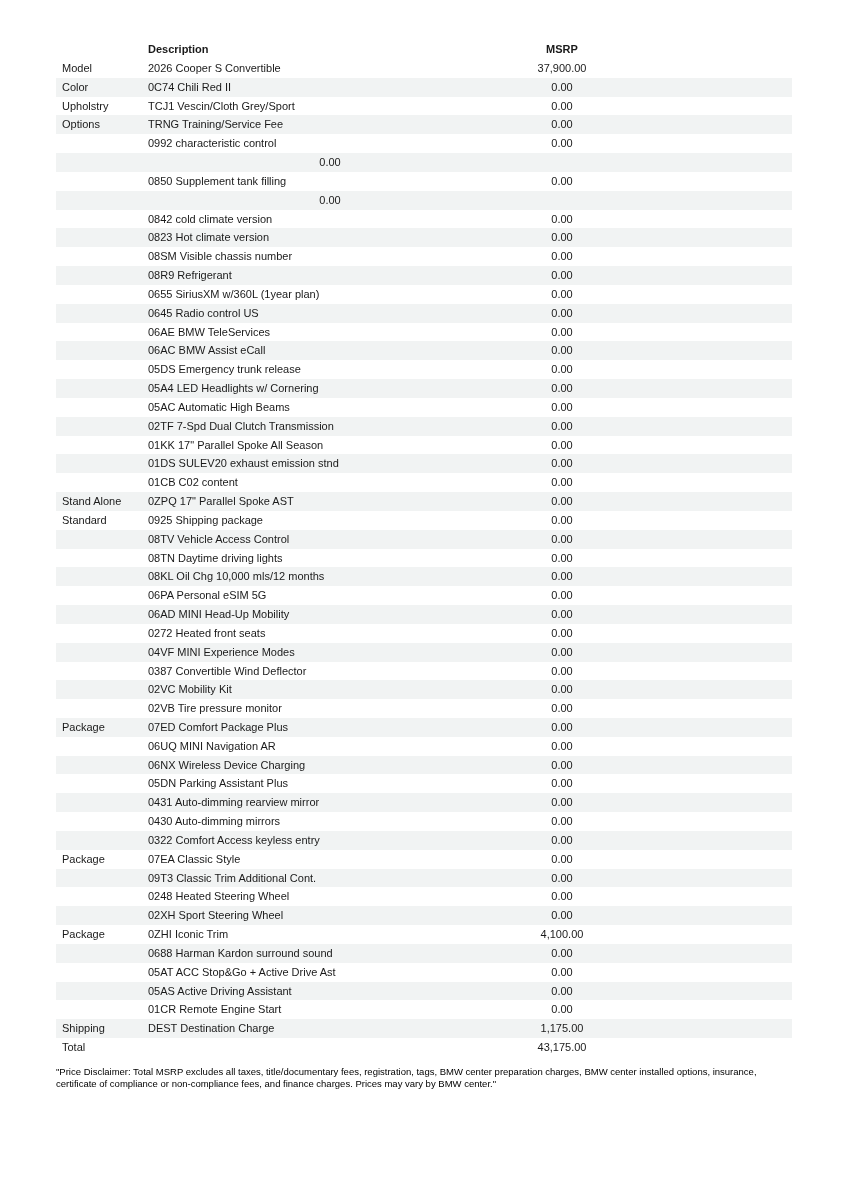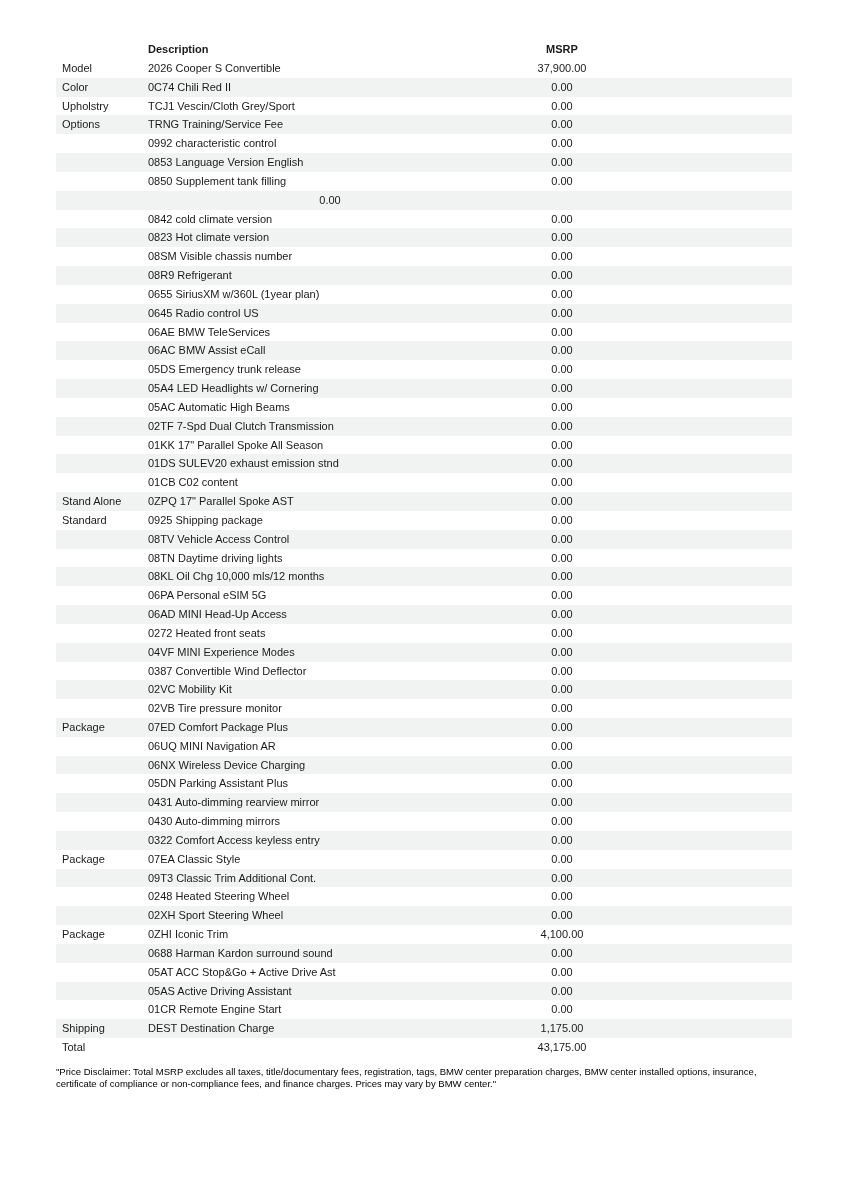--- a/index.html
+++ b/index.html
@@ -86,21 +86,20 @@
           <div class="cell fill"></div>
         </div>
         <div class="row">
           <div class="cell cat"></div>
           <div class="cell desc">0992 characteristic control</div>
           <div class="cell msrp">0.00</div>
           <div class="cell fill"></div>
         </div>
         <div class="row striped">
           <div class="cell cat"></div>
-          <div class="cell desc">0853 Language Version English</div>
           <div class="cell msrp">0.00</div>
           <div class="cell fill"></div>
         </div>
         <div class="row">
           <div class="cell cat"></div>
           <div class="cell desc">0850 Supplement tank filling</div>
           <div class="cell msrp">0.00</div>
           <div class="cell fill"></div>
         </div>
         <div class="row striped">
@@ -229,21 +228,21 @@
           <div class="cell fill"></div>
         </div>
         <div class="row">
           <div class="cell cat"></div>
           <div class="cell desc">06PA Personal eSIM 5G</div>
           <div class="cell msrp">0.00</div>
           <div class="cell fill"></div>
         </div>
         <div class="row striped">
           <div class="cell cat"></div>
-          <div class="cell desc">06AD MINI Head-Up Access</div>
+          <div class="cell desc">06AD MINI Head-Up Mobility</div>
           <div class="cell msrp">0.00</div>
           <div class="cell fill"></div>
         </div>
         <div class="row">
           <div class="cell cat"></div>
           <div class="cell desc">0272 Heated front seats</div>
           <div class="cell msrp">0.00</div>
           <div class="cell fill"></div>
         </div>
         <div class="row striped">

